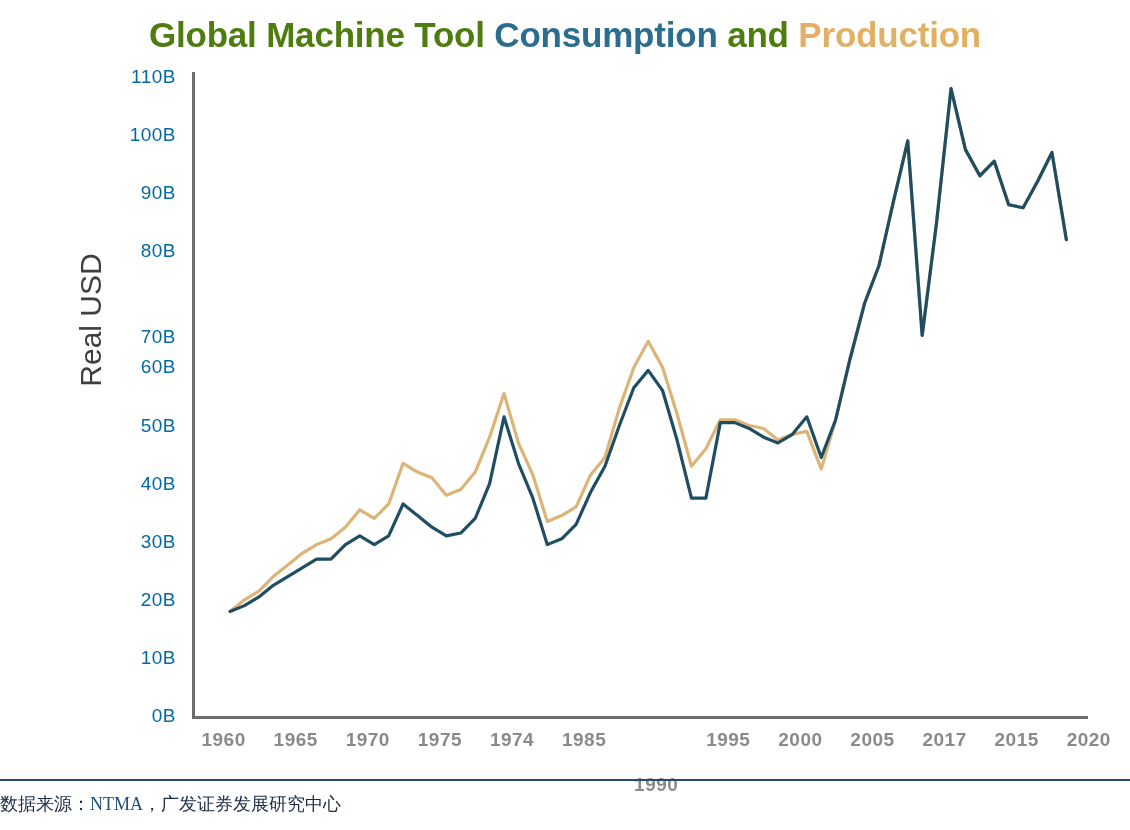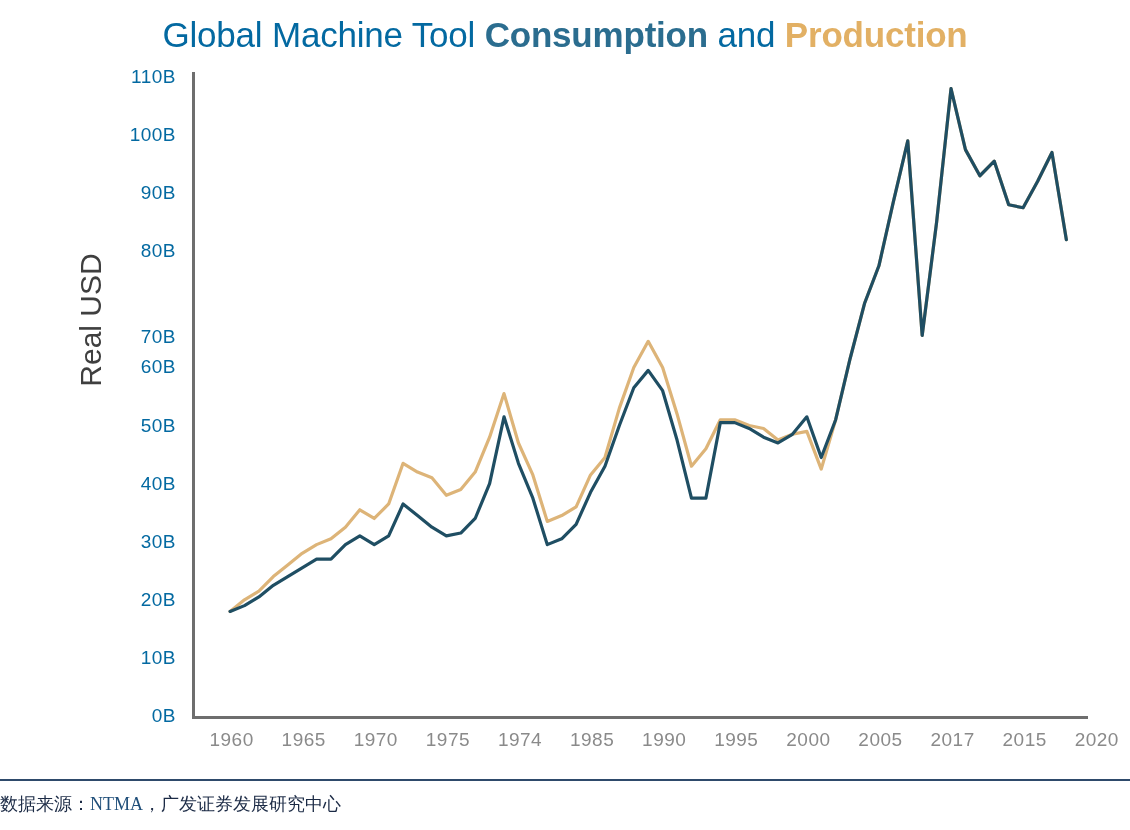--- a/index.html
+++ b/index.html
@@ -30,22 +30,22 @@
     top: 14px;
     width: 1130px;
     text-align: center;
     font-size: 35px;
     line-height: 42px;
     letter-spacing: -0.2px;
     white-space: nowrap;
     font-family: "Liberation Sans", sans-serif;
   }
   #chart-title .t-plain {
-    color: #0369a1;
-    font-weight: normal;
+    color: #4d7c0f;
+    font-weight: bold;
     margin-top: 36px;
   }
   #chart-title .t-consumption {
     color: #2b6d8f;
     font-weight: bold;
   }
   #chart-title .t-production {
     color: #e2b064;
     font-weight: bold;
   }
@@ -116,24 +116,25 @@
     width: 70px;
     margin-left: -35px;
     text-align: center;
     font-size: 19px;
     color: #8a8a8a;
     font-family: "Liberation Sans", sans-serif;
     letter-spacing: 0.5px;
   }
   #xticks {
     position: absolute;
-    left: 16px;
+    left: 8px;
     top: 729px;
     width: 1008px;
     height: 28px;
+    font-weight: bold;
   }
 
   
   #footer-rule {
     position: absolute;
     left: 0;
     top: 779px;
     width: 1130px;
     height: 2px;
     background: #2e4a6b;
@@ -181,21 +182,21 @@
       <div class="ytick" style="top: 66px;">110B</div>
     </div>
 
   <div id="xticks">
       <div class="xtick" style="left: 215.629px;">1960</div>
       <div class="xtick" style="left: 287.726px; text-align: center;">1965</div>
       <div class="xtick" style="left: 359.823px;">1970</div>
       <div class="xtick" style="left: 431.919px;">1975</div>
       <div class="xtick" style="left: 504.016px;">1974</div>
       <div class="xtick" style="left: 576.113px;">1985</div>
-      <div class="xtick" style="left: 648.21px;">1990</div>
+      <div class="xtick" style="left: 648.21px; margin-top: 45px;">1990</div>
       <div class="xtick" style="left: 720.306px;">1995</div>
       <div class="xtick" style="left: 792.403px;">2000</div>
       <div class="xtick" style="left: 864.5px;">2005</div>
       <div class="xtick" style="left: 936.597px;">2017</div>
       <div class="xtick" style="left: 1008.69px;">2015</div>
       <div class="xtick" style="left: 1080.79px;">2020</div>
     </div>
 
   <div id="plot">
     <svg id="plot-svg" width="894" height="639" viewBox="0 0 894 639">

